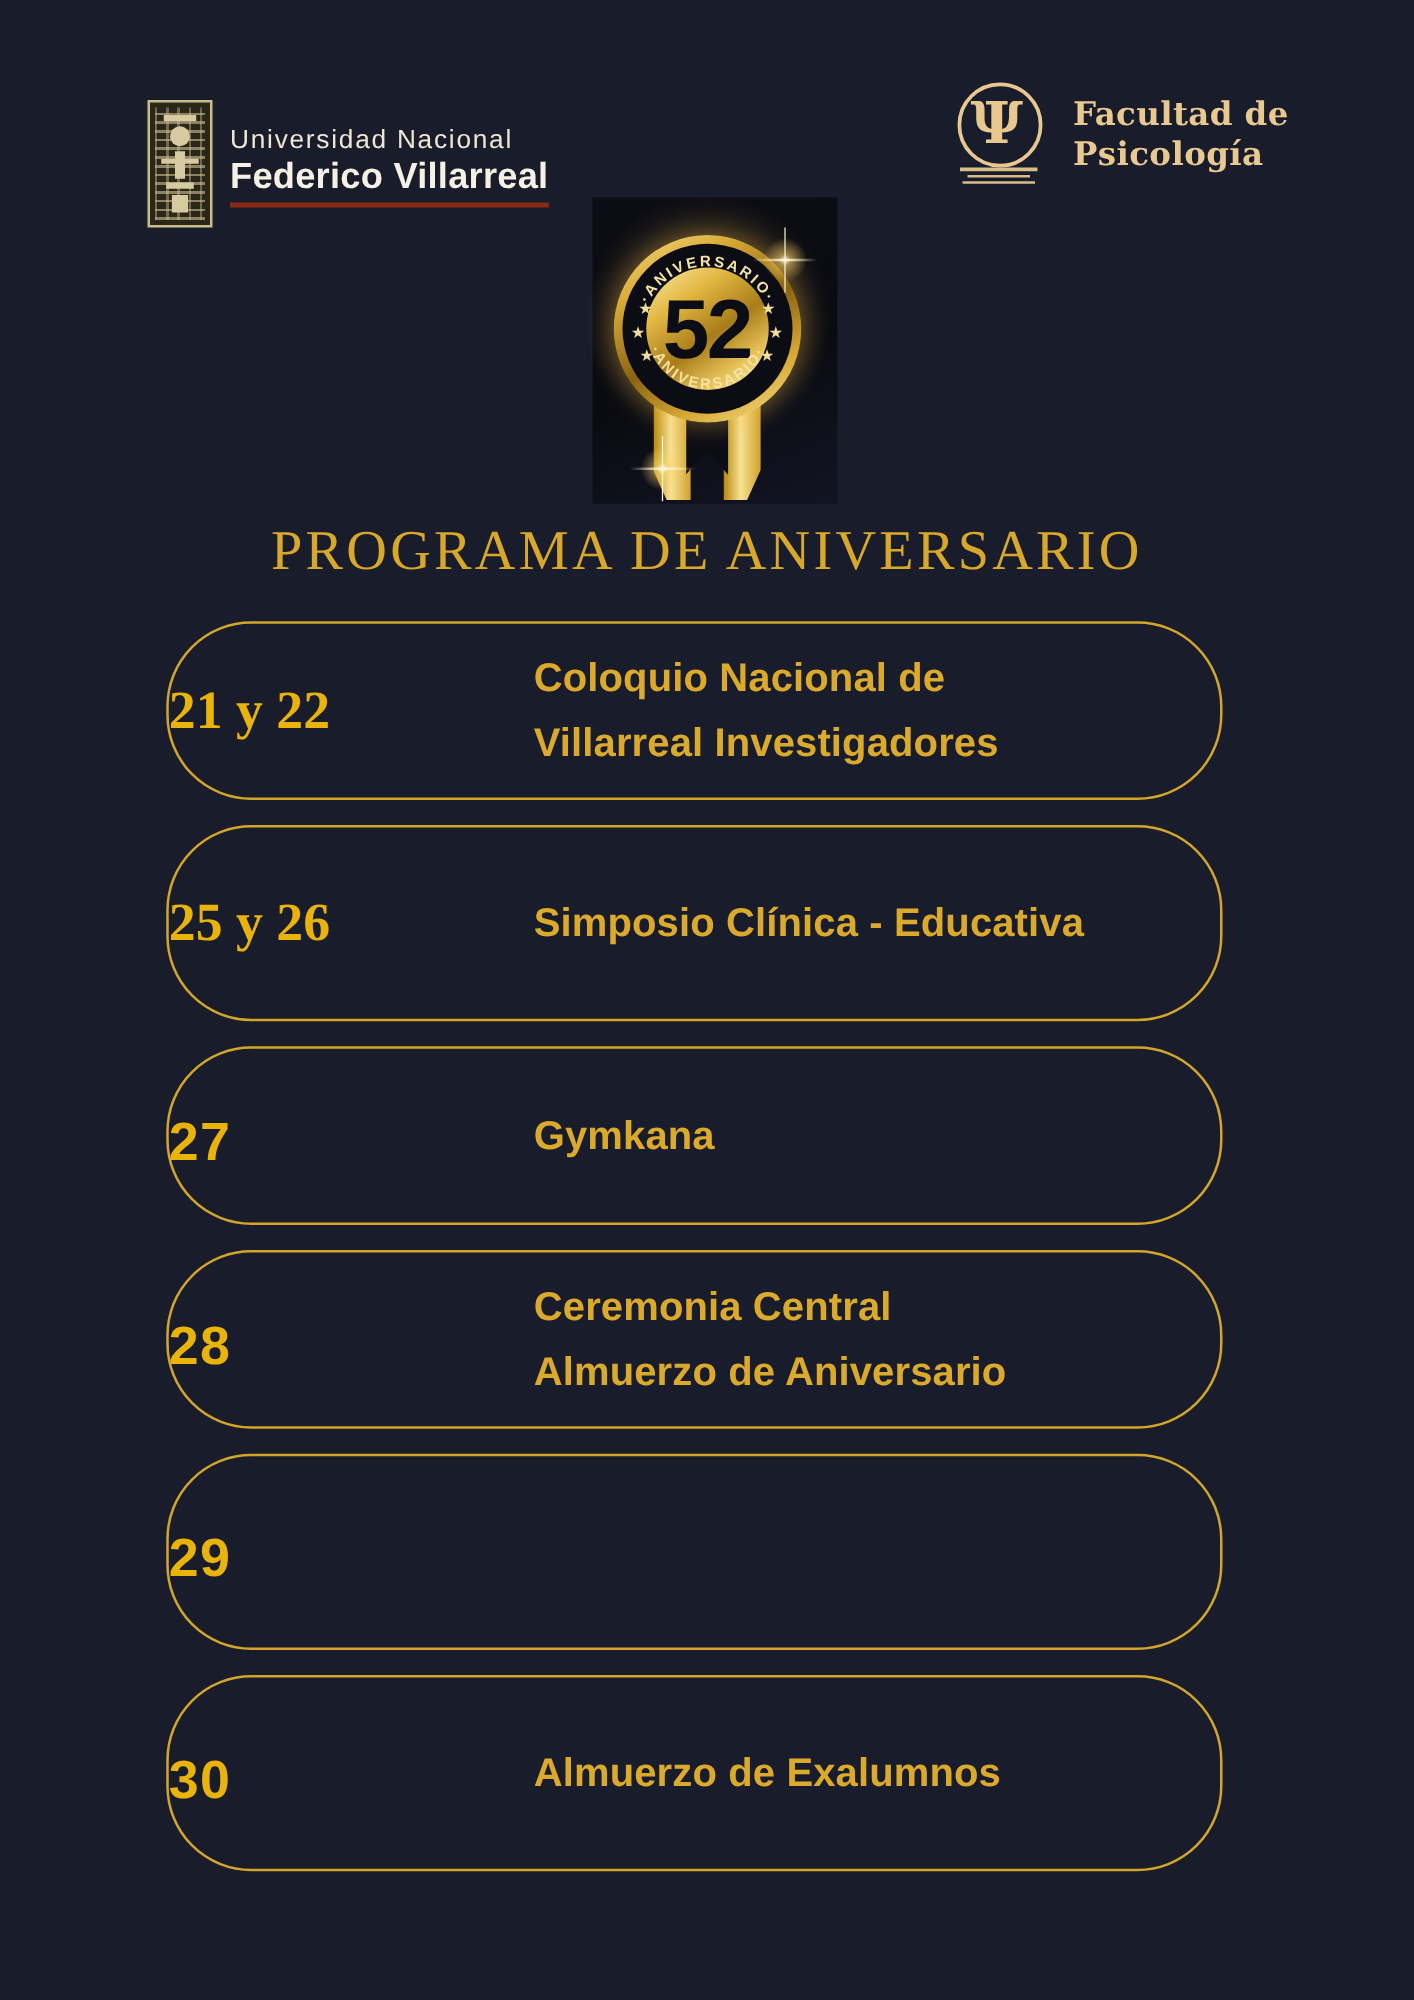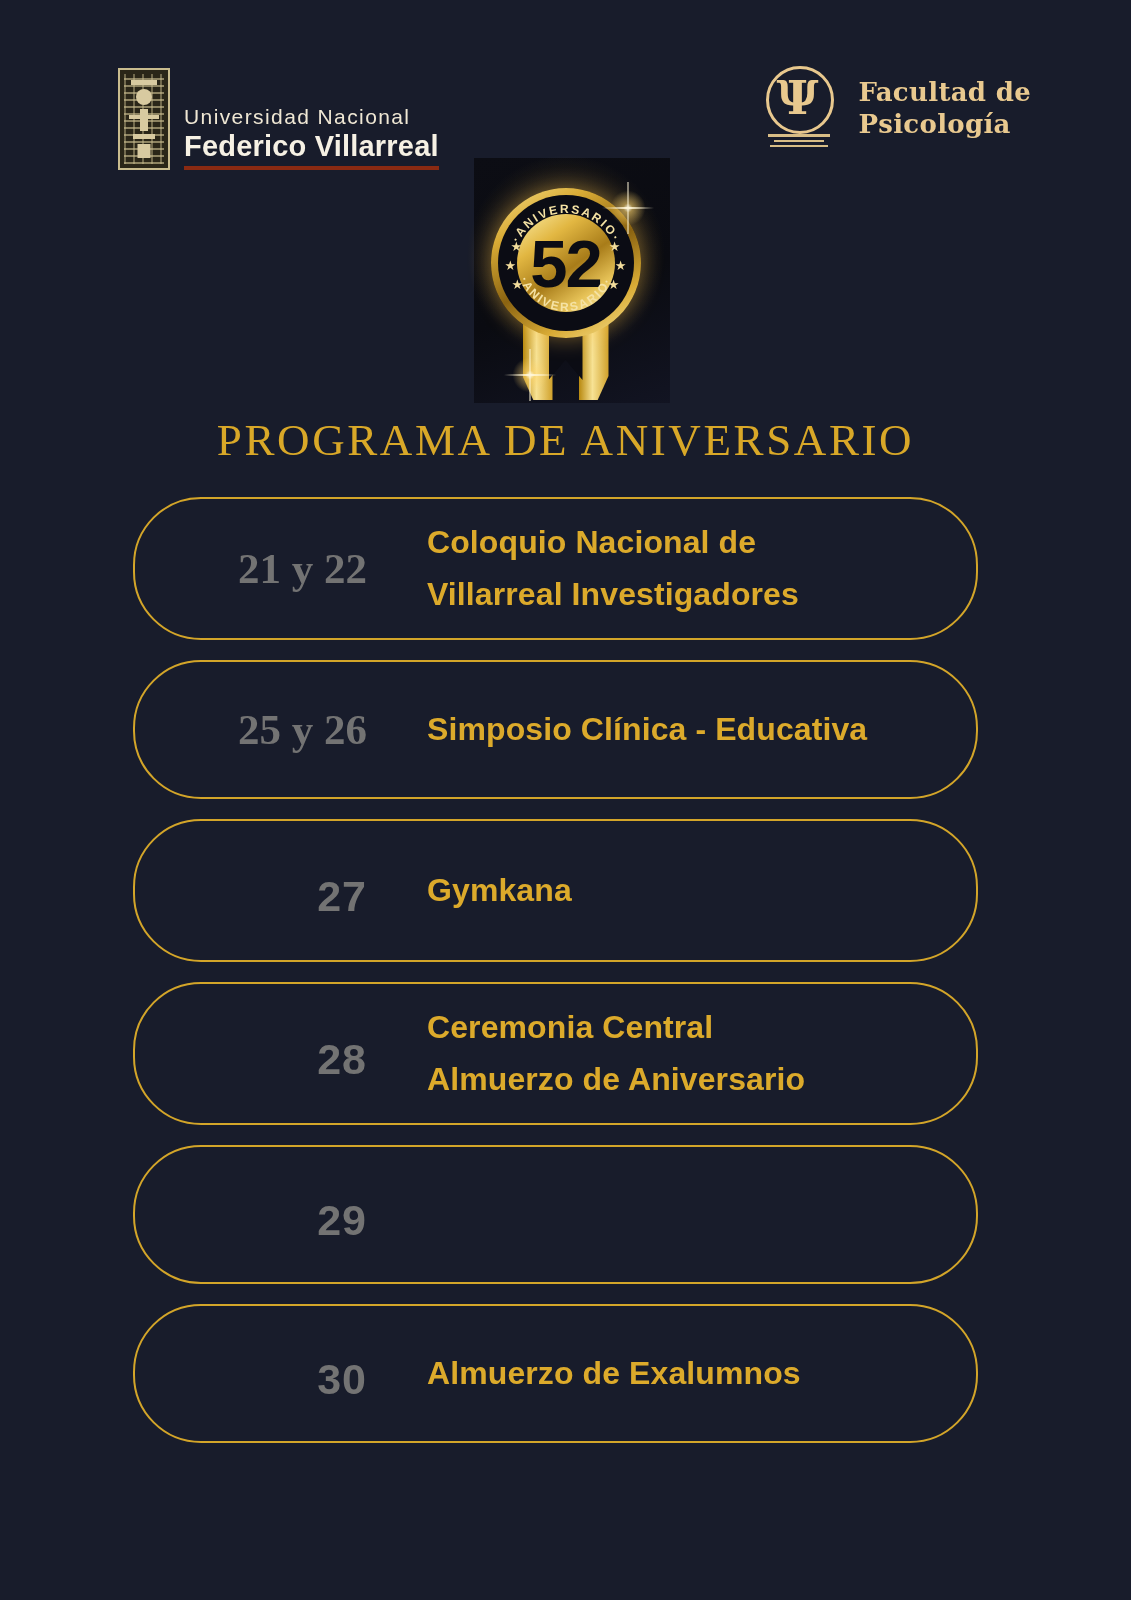--- a/index.html
+++ b/index.html
@@ -29,23 +29,23 @@
     top: 0;
     left: 0;
     width: 1131px;
     height: 185px;
   }
 
   
   .unfv-logo {
     position: absolute;
     left: 118px;
-    top: 68px;
+    top: 80px;
     display: flex;
-    align-items: flex-end;
+    align-items: center;
     gap: 14px;
   }
   .unfv-emblem {
     width: 48px;
     height: 98px;
     background: #2a2618;
     border: 2px solid #c9bc8e;
     position: relative;
     overflow: hidden;
     flex: none;
@@ -297,28 +297,28 @@
     position: relative;
     box-sizing: border-box;
     border: 2px solid #d3a529;
     border-radius: 68px;
     margin-bottom: 20px;
     display: flex;
     align-items: center;
     background: transparent;
   }
   .row-h1 { height: 143px; }
-  .row-h2 { height: 139px; }
+  .row-h2 { height: 157px; }
   .row-wide { width: 845px; }
 
   .row-date {
     flex: none;
     width: 232px;
-    text-align: right;
-    color: #737373;
+    text-align: left;
+    color: #eab308;
     line-height: 1.05;
   }
   .date-serif {
     font-family: "Liberation Serif", serif;
     font-weight: bold;
     font-size: 43px;
     letter-spacing: 0px;
   }
   .date-sans {
     font-family: "Liberation Sans", sans-serif;

